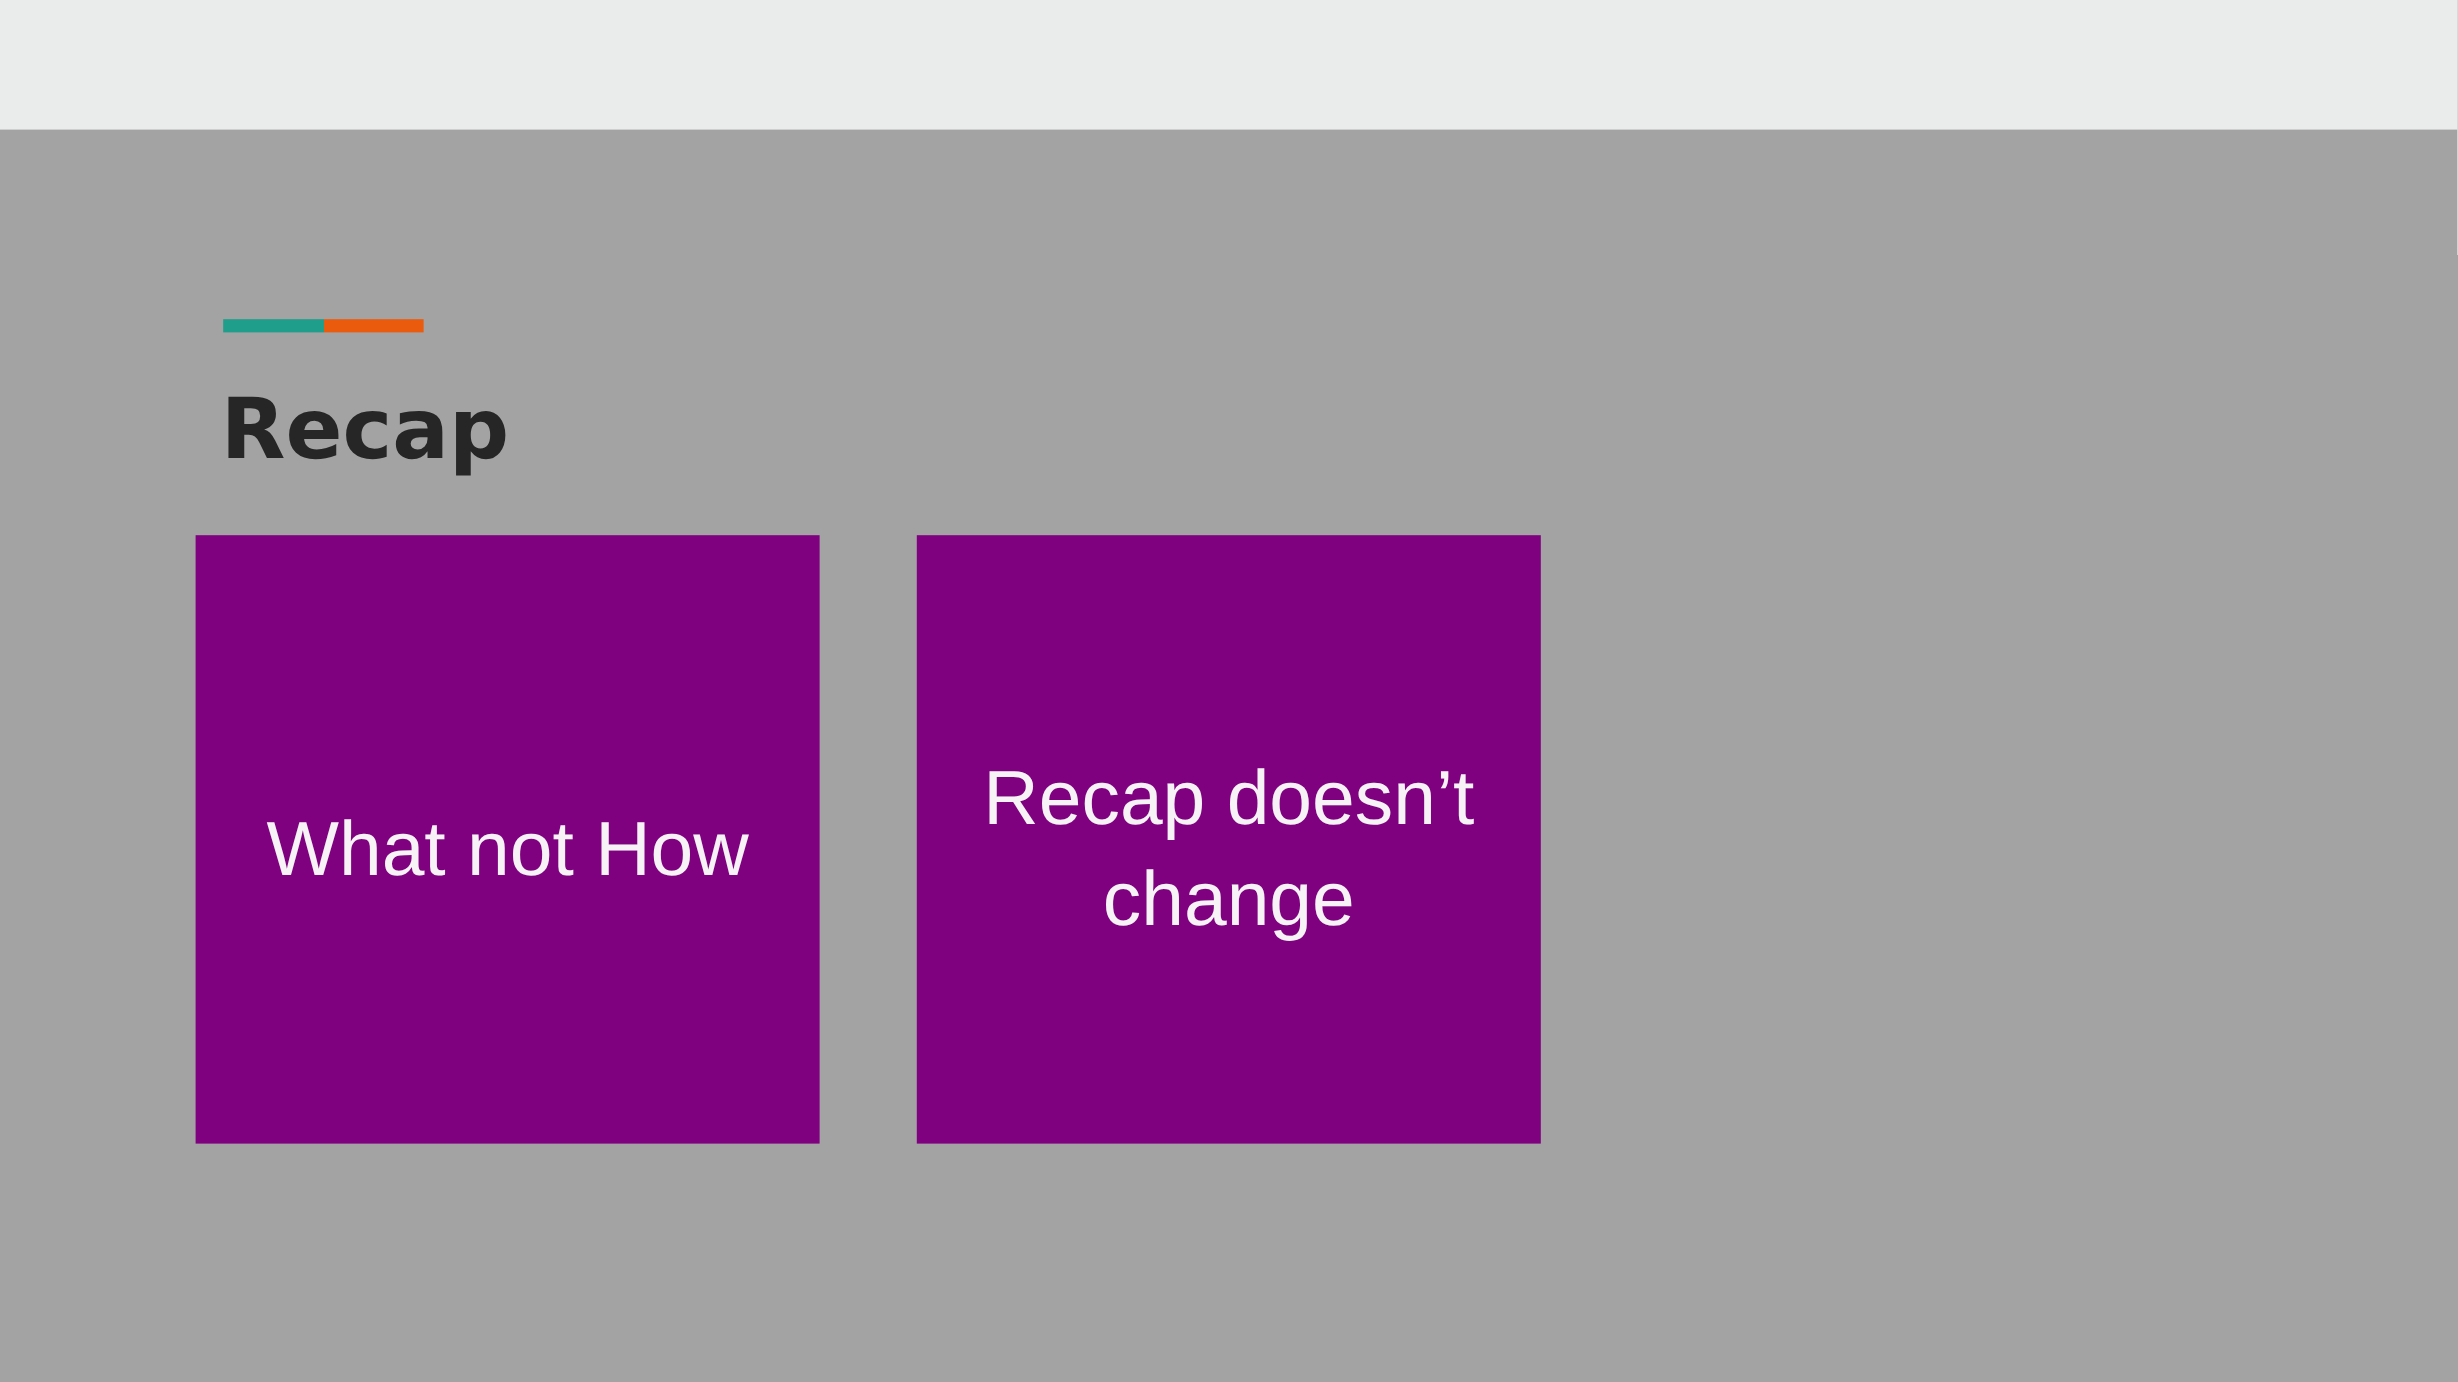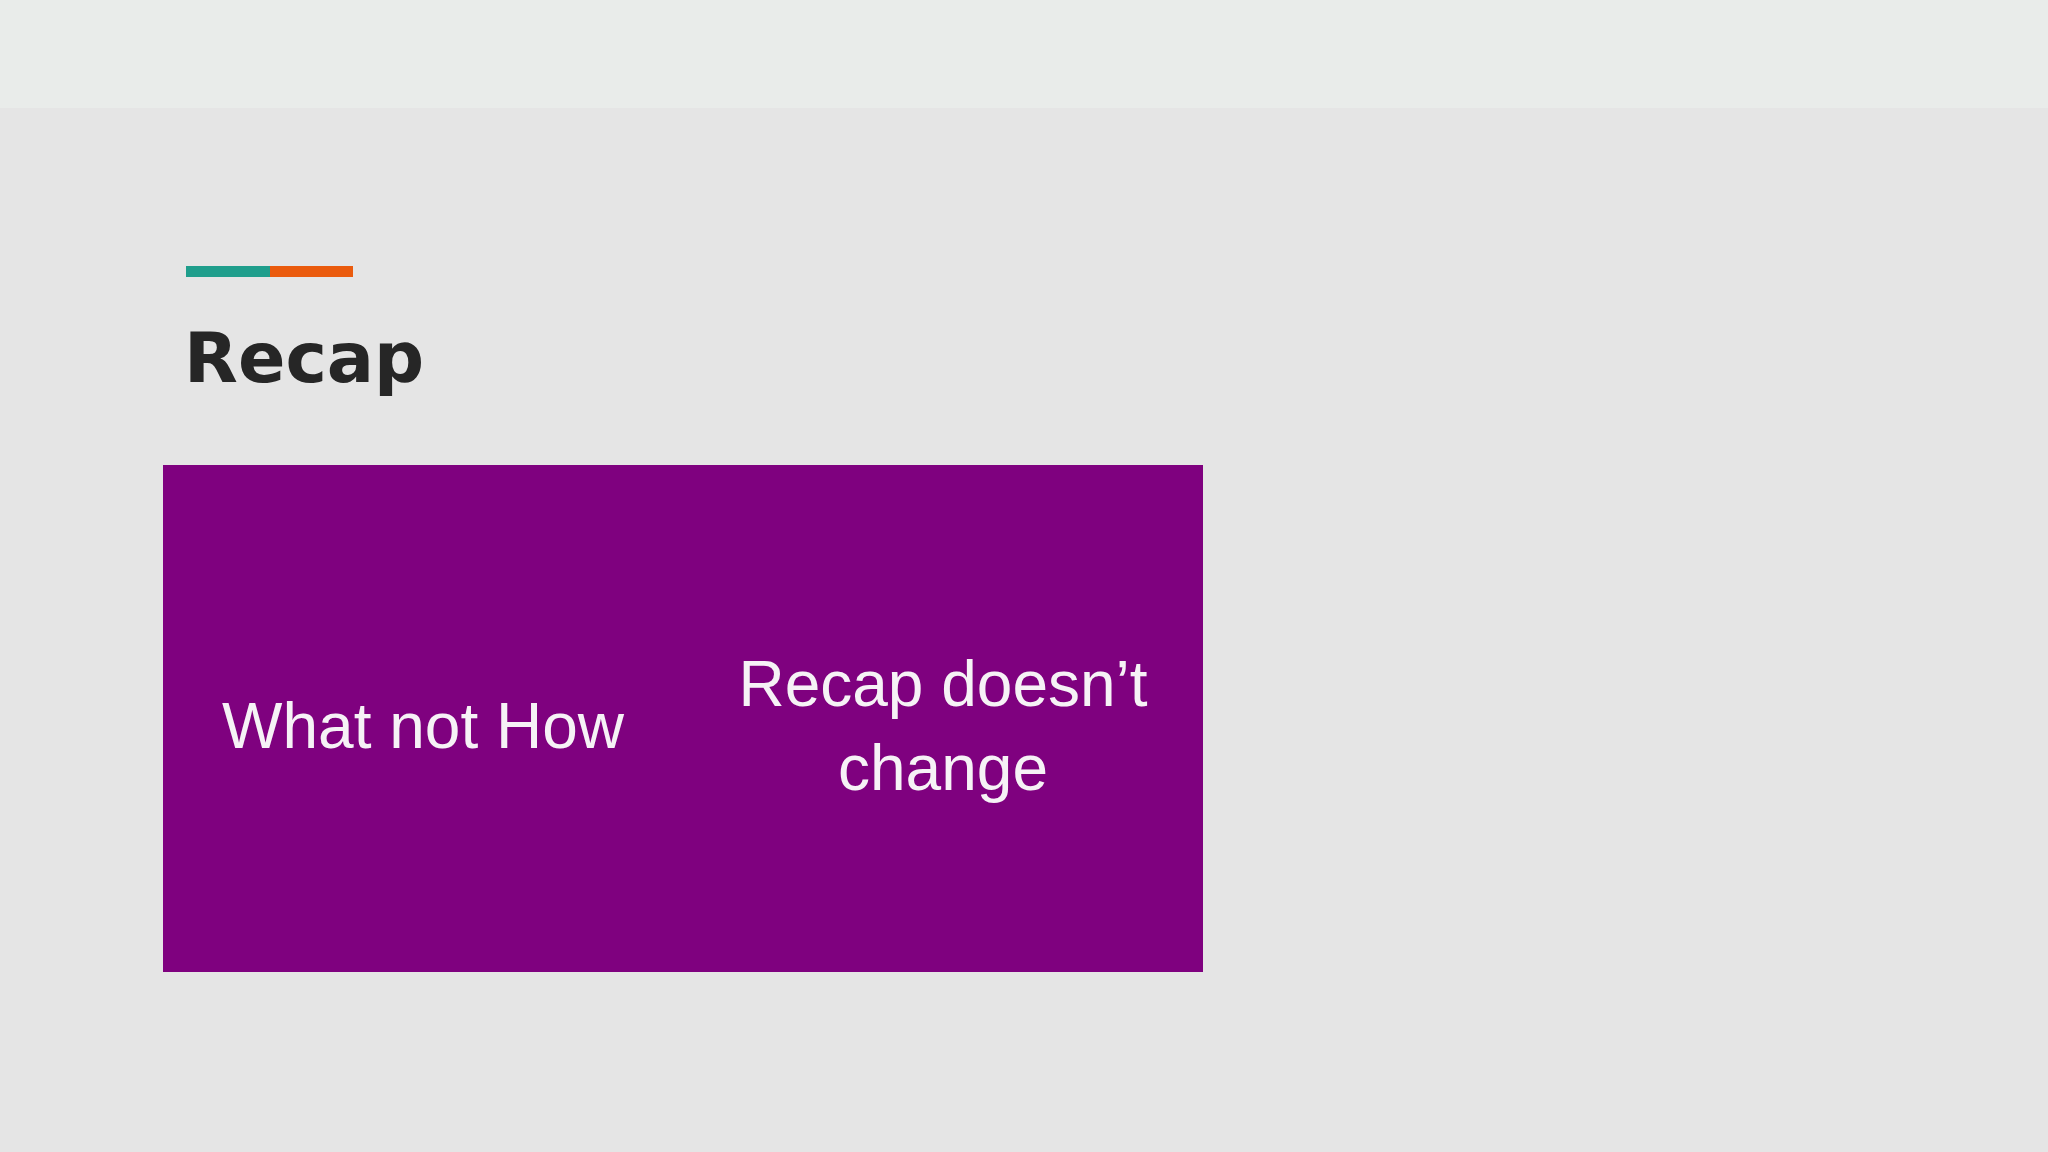--- a/index.html
+++ b/index.html
@@ -4,21 +4,21 @@
 <style>
   html, body {
     margin: 0;
     padding: 0;
     background: #ffffff;
   }
   .screen {
     position: relative;
     width: 2048px;
     height: 1152px;
-    background: #e5e5e5;
+    background: #a3a3a3;
     overflow: hidden;
     font-family: "Liberation Sans", sans-serif;
   }
   .top-band {
     position: absolute;
     left: 0;
     top: 0;
     width: 100%;
     height: 108px;
     background: #e9ecea;
@@ -45,24 +45,25 @@
     font-family: "DejaVu Sans", "Liberation Sans", sans-serif;
     font-weight: 700;
     font-size: 70px;
     line-height: 70px;
     color: #262626;
     letter-spacing: 0px;
   }
   .cards {
     position: absolute;
     left: 163px;
-    top: 465px;
+    top: 446px;
     width: 1649px;
     height: 507px;
     display: flex;
+    gap: 81px;
   }
   .card {
     width: 520px;
     height: 507px;
     background: #7f017f;
     box-sizing: border-box;
     padding: 14px 18px 0 18px;
     display: flex;
     flex-direction: column;
     align-items: center;

